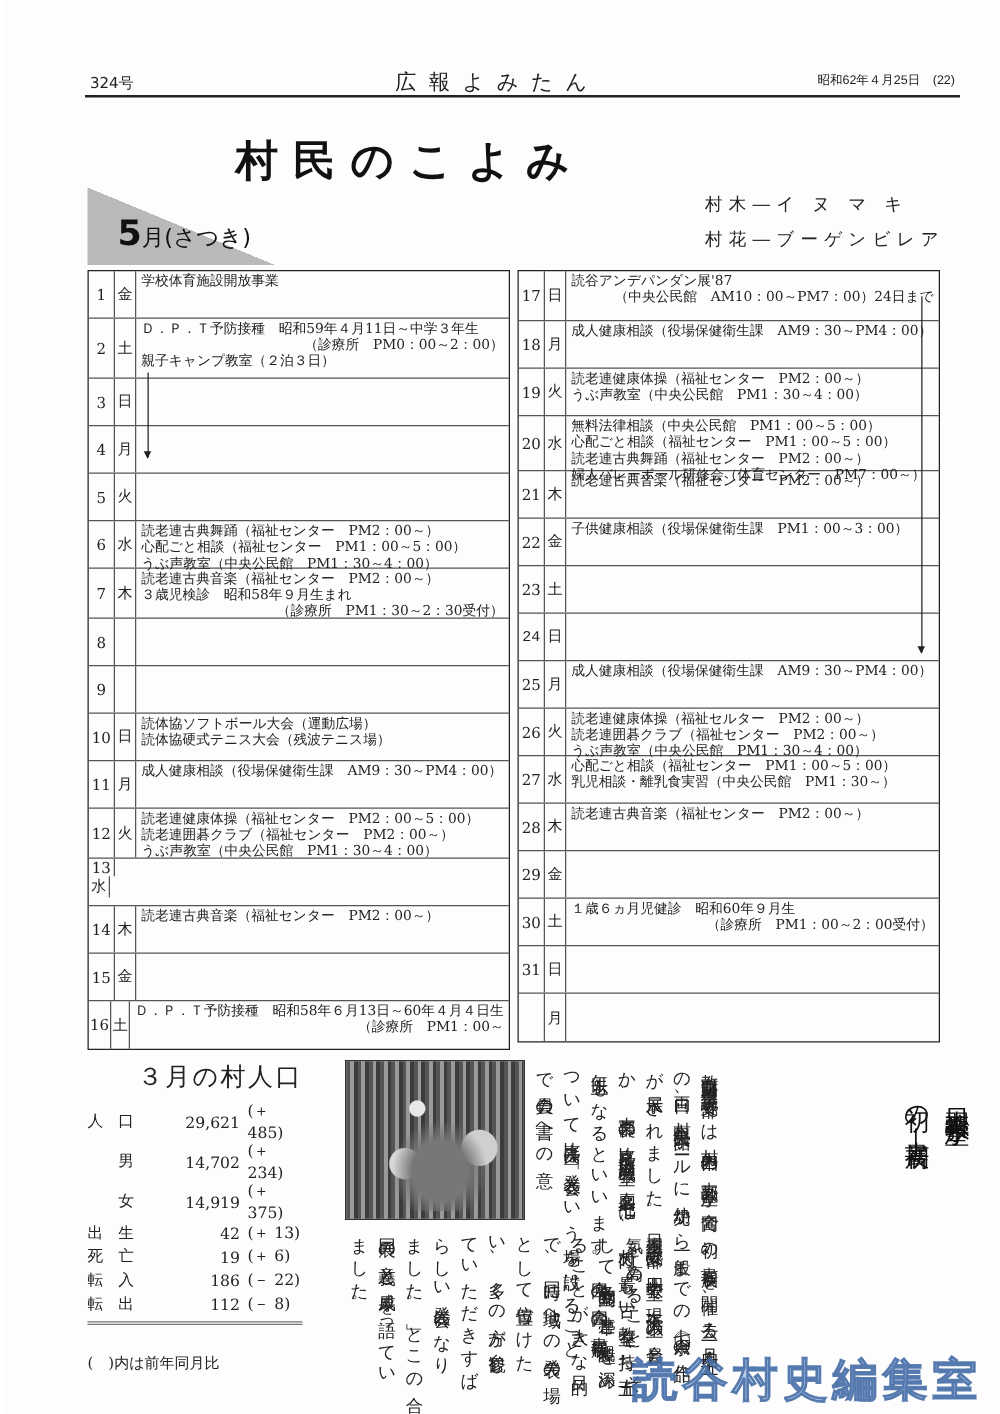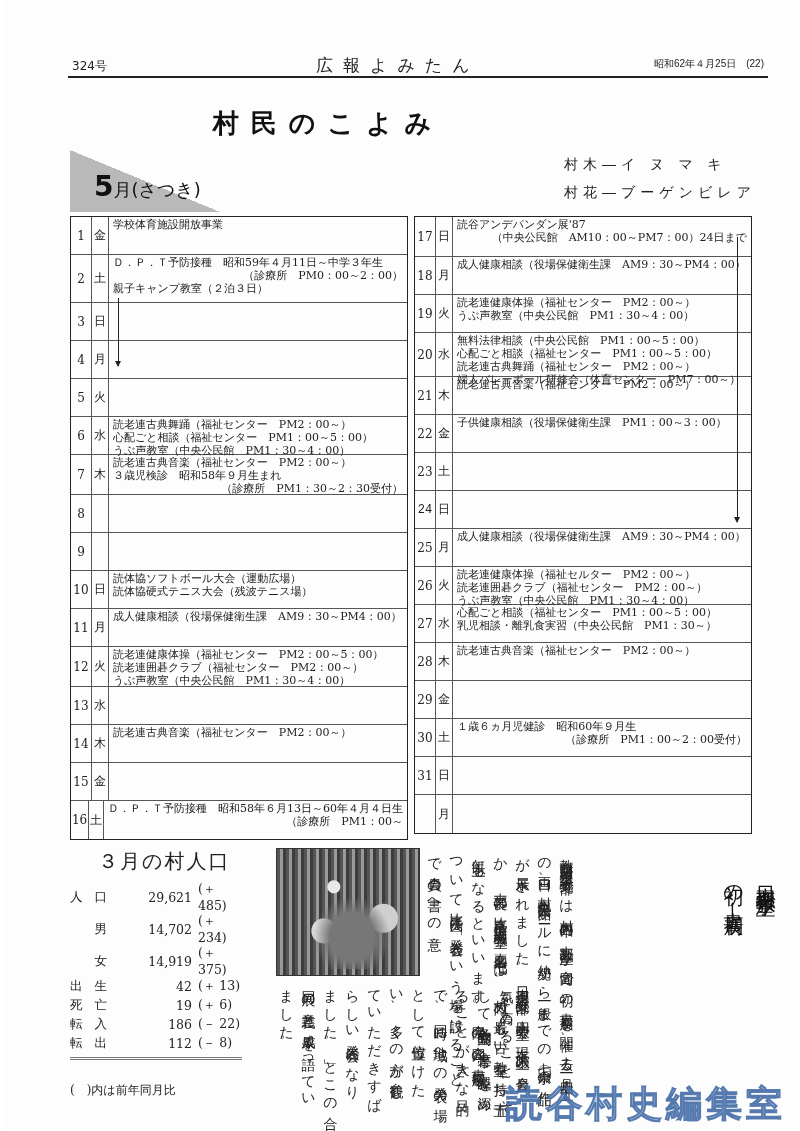--- a/index.html
+++ b/index.html
@@ -2,37 +2,37 @@
 <html><head>
 <meta charset="utf-8">
 <style>
   html, body { margin:0; padding:0; background:#fff; }
   body { width:800px; height:1131px; position:relative; overflow:hidden; font-family:"DejaVu Serif", serif; color:#222; }
   .page { position:absolute; left:4px; top:0; width:800px; height:1131px; background:#fdfdfd; }
   .hdr { position:absolute; left:64px; top:52px; width:700px; height:24px; border-bottom:2px solid #222; font-size:14px; }
   .hdr .issue { position:absolute; left:4px; top:6px; font-family:"DejaVu Sans", sans-serif; font-size:12px; }
   .hdr .name { position:absolute; left:248px; top:2px; font-size:17px; letter-spacing:10px; }
   .hdr .date { position:absolute; right:4px; top:5px; font-family:Liberation Sans, sans-serif; font-size:10px; }
-  .title { position:absolute; left:0; width:648px; top:106px; text-align:center; font-family:"DejaVu Sans", sans-serif; font-weight:bold; font-size:26px; letter-spacing:12px; color:#111; }
+  .title { position:absolute; left:0; width:648px; top:106px; text-align:center; font-family:"DejaVu Sans", sans-serif; font-weight:bold; font-size:34px; letter-spacing:12px; color:#111; }
   .tri2 { position:absolute; left:66px; top:150px; width:150px; height:62px; background:linear-gradient(to top right, #b9b9b9 0%, #b9b9b9 50%, transparent 50%); transform:scaleX(1); }
   .month { position:absolute; left:90px; top:170px; font-family:"DejaVu Sans", sans-serif; font-size:18px; color:#111; }
   .month b { font-size:28px; font-weight:900; }
   .villsym { position:absolute; left:560px; top:150px; font-size:14px; letter-spacing:5px; line-height:28px; }
   .cal { position:absolute; top:216px; width:336px; border:1.5px solid #222; }
   .cal.left { left:66px; }
   .cal.right { left:410px; }
   .row { display:flex; border-bottom:1px solid #555; box-sizing:border-box; }
   .row:last-child { border-bottom:none; }
   .d { width:20px; border-right:1px solid #555; display:flex; align-items:center; justify-content:center; font-size:12px; }
   .w { width:16px; border-right:1px solid #555; display:flex; align-items:center; justify-content:center; font-size:12px; }
   .ev { flex:1; padding:1px 4px; font-size:11px; line-height:13px; }
   .ev div { white-space:nowrap; overflow:hidden; }
   .ev .r { text-align:right; }
   .pop { position:absolute; left:66px; top:848px; width:200px; }
-  .pop h2 { margin:0 0 6px 28px; font-family:"DejaVu Sans", sans-serif; font-weight:normal; font-size:20px; letter-spacing:2px; }
+  .pop h2 { margin:0 0 6px 40px; font-family:"DejaVu Sans", sans-serif; font-weight:normal; font-size:20px; letter-spacing:2px; }
   .pop table { border-collapse:collapse; width:172px; font-size:12.5px; }
   .pop td { padding:0; height:19px; }
   .pop td.lbl { width:60px; letter-spacing:12px; }
   .pop td.num { text-align:right; width:62px; }
   .pop td.dl { text-align:left; padding-left:6px; }
   .pop .rule { width:172px; border-top:3px double #777; margin-top:4px; }
   .pop .note { font-size:12px; margin-top:22px; }
   .photo { position:absolute; left:272px; top:848px; width:142px; height:126px; background:
       radial-gradient(circle at 40% 30%, #e8e8e8 0 6px, transparent 7px),
       radial-gradient(circle at 75% 55%, #cfcfcf 0 14px, transparent 15px),
@@ -146,21 +146,21 @@
       </div>
       <div class="row" style="height: 40px;">
         <div class="d">12</div>
         <div class="w">火</div>
         <div class="ev">
           <div>読老連健康体操（福祉センター　PM2：00～5：00）</div>
           <div>読老連囲碁クラブ（福祉センター　PM2：00～）</div>
           <div>うぶ声教室（中央公民館　PM1：30～4：00）</div>
         </div>
       </div>
-      <div class="row" style="height: 38px;">
+      <div class="row" style="height: 38px; flex-direction: column;">
         <div class="d">13</div>
         <div class="w">水</div>
         <div class="ev"></div>
       </div>
       <div class="row" style="height: 38px;">
         <div class="d">14</div>
         <div class="w">木</div>
         <div class="ev">
           <div>読老連古典音楽（福祉センター　PM2：00～）</div>
         </div>

